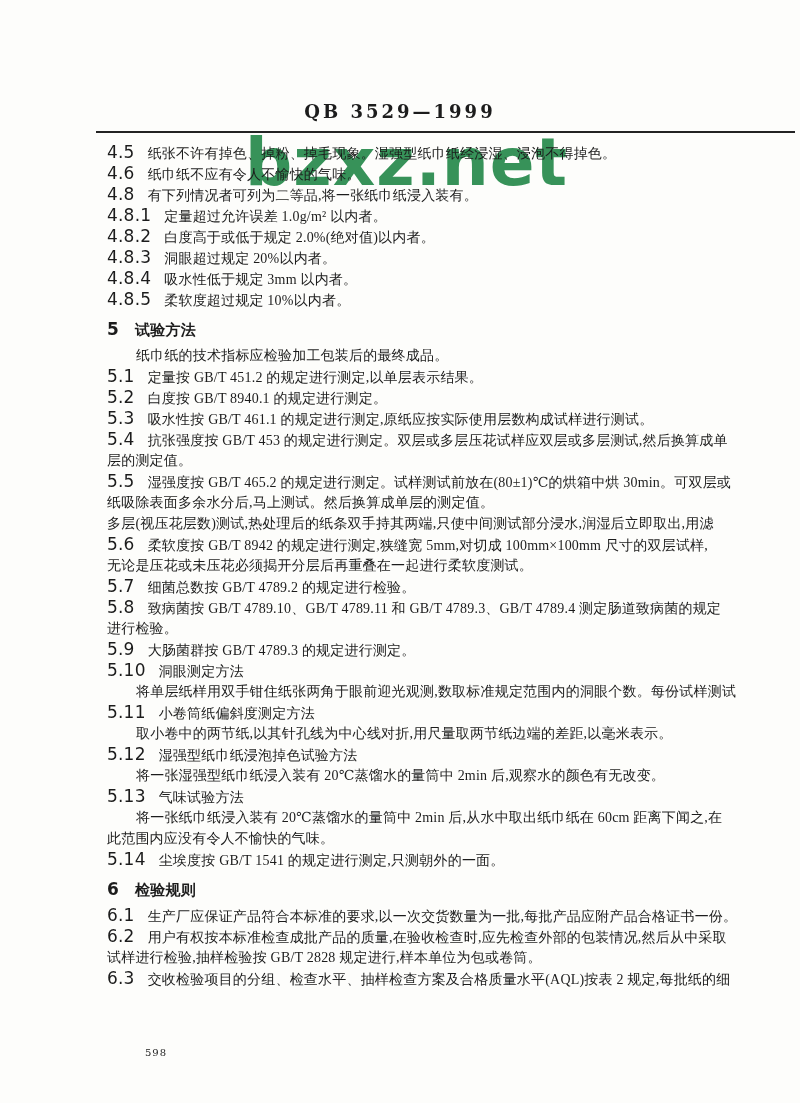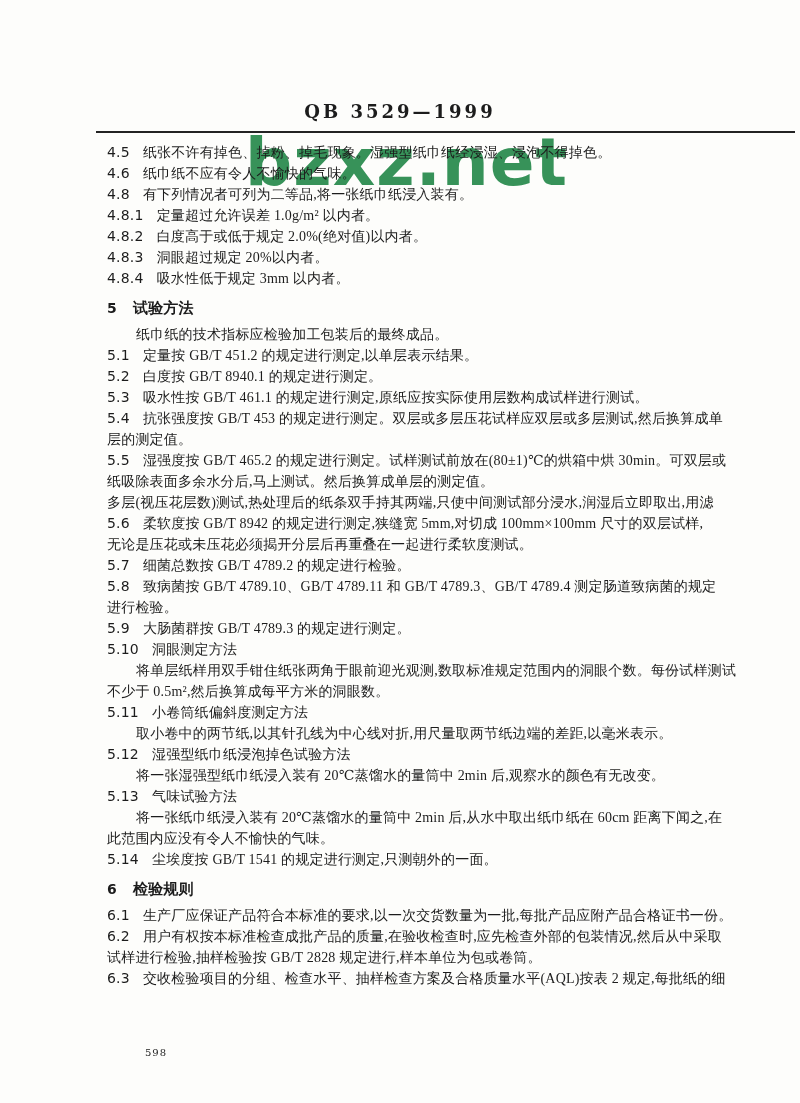--- a/index.html
+++ b/index.html
@@ -57,21 +57,21 @@
     height: 21px;
     line-height: 21px;
     font-size: 14px;
     letter-spacing: 0.2px;
     white-space: nowrap;
   }
   .line .num {
     display: inline-block;
     margin-right: 13px;
     font-family: "DejaVu Sans", "Liberation Sans", sans-serif;
-    font-size: 14px;
+    font-size: 17px;
   }
   .line.heading {
     margin-top: 9px;
     margin-bottom: 5px;
     font-family: "DejaVu Sans", "Liberation Sans", sans-serif;
     font-weight: bold;
     font-size: 15px;
   }
   .line.heading .num {
     font-weight: bold;
@@ -96,39 +96,39 @@
   <div class="header">QB 3529—1999</div>
   <div class="header-rule"></div>
   <div class="doc-body" id="doc-body">
       <div class="line clause"><span class="num">4.5</span><span>纸张不许有掉色、掉粉、掉毛现象。湿强型纸巾纸经浸湿、浸泡不得掉色。</span></div>
       <div class="line clause"><span class="num">4.6</span><span>纸巾纸不应有令人不愉快的气味。</span></div>
       <div class="line clause"><span class="num">4.8</span><span>有下列情况者可列为二等品,将一张纸巾纸浸入装有。</span></div>
       <div class="line clause"><span class="num">4.8.1</span><span>定量超过允许误差 1.0g/m² 以内者。</span></div>
       <div class="line clause"><span class="num">4.8.2</span><span>白度高于或低于规定 2.0%(绝对值)以内者。</span></div>
       <div class="line clause"><span class="num">4.8.3</span><span>洞眼超过规定 20%以内者。</span></div>
       <div class="line clause"><span class="num">4.8.4</span><span>吸水性低于规定 3mm 以内者。</span></div>
+      <div class="line clause"><span class="num">4.8.5</span><span>柔软度超过规定 10%以内者。</span></div>
       <div class="line heading"><span class="num">5</span><span>试验方法</span></div>
       <div class="line para"><span>纸巾纸的技术指标应检验加工包装后的最终成品。</span></div>
       <div class="line clause"><span class="num">5.1</span><span>定量按 GB/T 451.2 的规定进行测定,以单层表示结果。</span></div>
       <div class="line clause"><span class="num">5.2</span><span>白度按 GB/T 8940.1 的规定进行测定。</span></div>
       <div class="line clause"><span class="num">5.3</span><span>吸水性按 GB/T 461.1 的规定进行测定,原纸应按实际使用层数构成试样进行测试。</span></div>
       <div class="line clause"><span class="num">5.4</span><span>抗张强度按 GB/T 453 的规定进行测定。双层或多层压花试样应双层或多层测试,然后换算成单</span></div>
       <div class="line cont"><span>层的测定值。</span></div>
       <div class="line clause"><span class="num">5.5</span><span>湿强度按 GB/T 465.2 的规定进行测定。试样测试前放在(80±1)℃的烘箱中烘 30min。可双层或</span></div>
       <div class="line cont"><span>纸吸除表面多余水分后,马上测试。然后换算成单层的测定值。</span></div>
       <div class="line cont"><span>多层(视压花层数)测试,热处理后的纸条双手持其两端,只使中间测试部分浸水,润湿后立即取出,用滤</span></div>
       <div class="line clause"><span class="num">5.6</span><span>柔软度按 GB/T 8942 的规定进行测定,狭缝宽 5mm,对切成 100mm×100mm 尺寸的双层试样,</span></div>
       <div class="line cont"><span>无论是压花或未压花必须揭开分层后再重叠在一起进行柔软度测试。</span></div>
       <div class="line clause"><span class="num">5.7</span><span>细菌总数按 GB/T 4789.2 的规定进行检验。</span></div>
       <div class="line clause"><span class="num">5.8</span><span>致病菌按 GB/T 4789.10、GB/T 4789.11 和 GB/T 4789.3、GB/T 4789.4 测定肠道致病菌的规定</span></div>
       <div class="line cont"><span>进行检验。</span></div>
       <div class="line clause"><span class="num">5.9</span><span>大肠菌群按 GB/T 4789.3 的规定进行测定。</span></div>
       <div class="line clause"><span class="num">5.10</span><span>洞眼测定方法</span></div>
       <div class="line para"><span>将单层纸样用双手钳住纸张两角于眼前迎光观测,数取标准规定范围内的洞眼个数。每份试样测试</span></div>
-      <div class="line cont"><span>不少于 0.5m²,然后换算成每平方米的洞眼数。</span></div>
       <div class="line clause"><span class="num">5.11</span><span>小卷筒纸偏斜度测定方法</span></div>
       <div class="line para"><span>取小卷中的两节纸,以其针孔线为中心线对折,用尺量取两节纸边端的差距,以毫米表示。</span></div>
       <div class="line clause"><span class="num">5.12</span><span>湿强型纸巾纸浸泡掉色试验方法</span></div>
       <div class="line para"><span>将一张湿强型纸巾纸浸入装有 20℃蒸馏水的量筒中 2min 后,观察水的颜色有无改变。</span></div>
       <div class="line clause"><span class="num">5.13</span><span>气味试验方法</span></div>
       <div class="line para"><span>将一张纸巾纸浸入装有 20℃蒸馏水的量筒中 2min 后,从水中取出纸巾纸在 60cm 距离下闻之,在</span></div>
       <div class="line cont"><span>此范围内应没有令人不愉快的气味。</span></div>
       <div class="line clause"><span class="num">5.14</span><span>尘埃度按 GB/T 1541 的规定进行测定,只测朝外的一面。</span></div>
       <div class="line heading"><span class="num">6</span><span>检验规则</span></div>
       <div class="line clause"><span class="num">6.1</span><span>生产厂应保证产品符合本标准的要求,以一次交货数量为一批,每批产品应附产品合格证书一份。</span></div>

